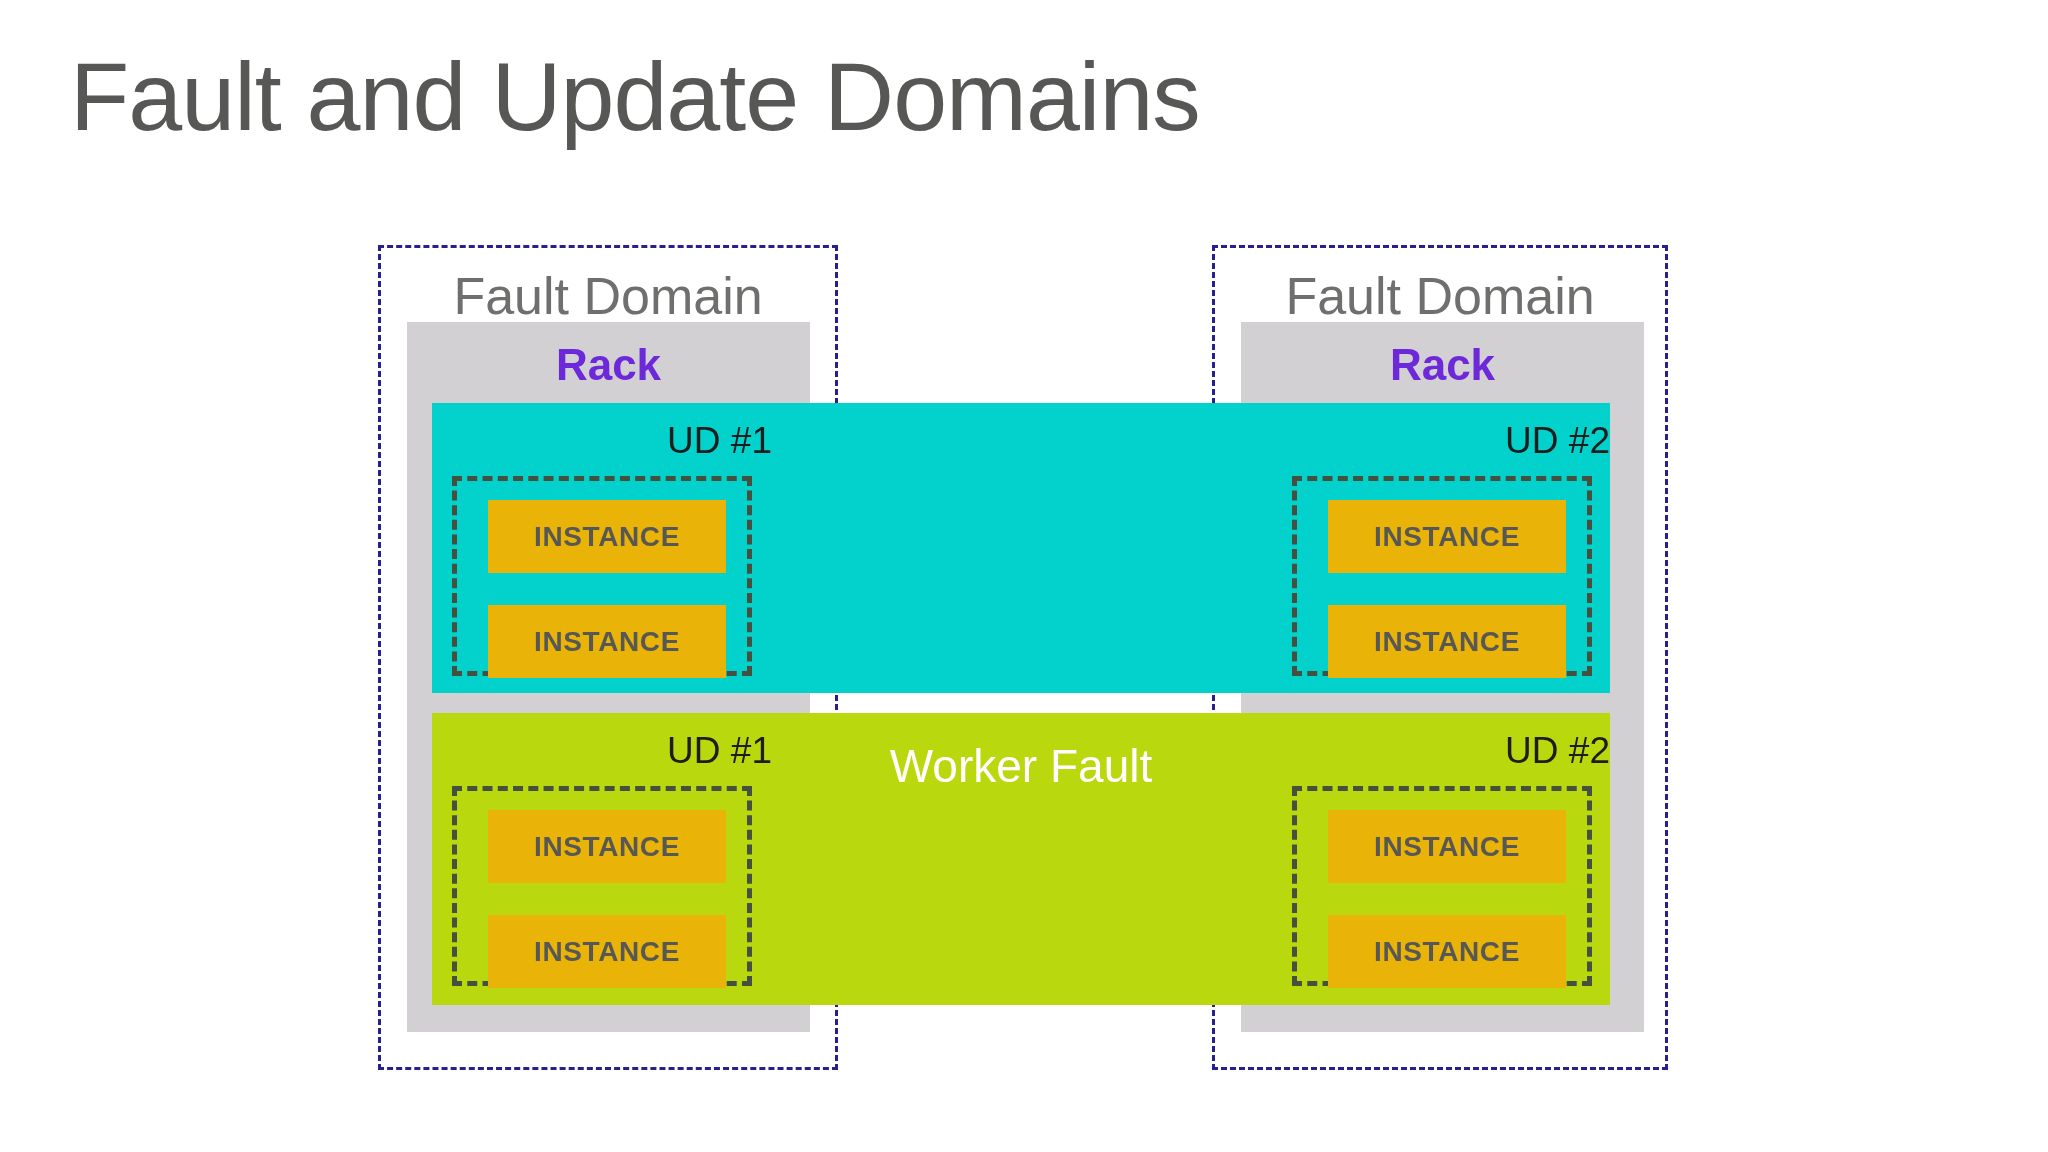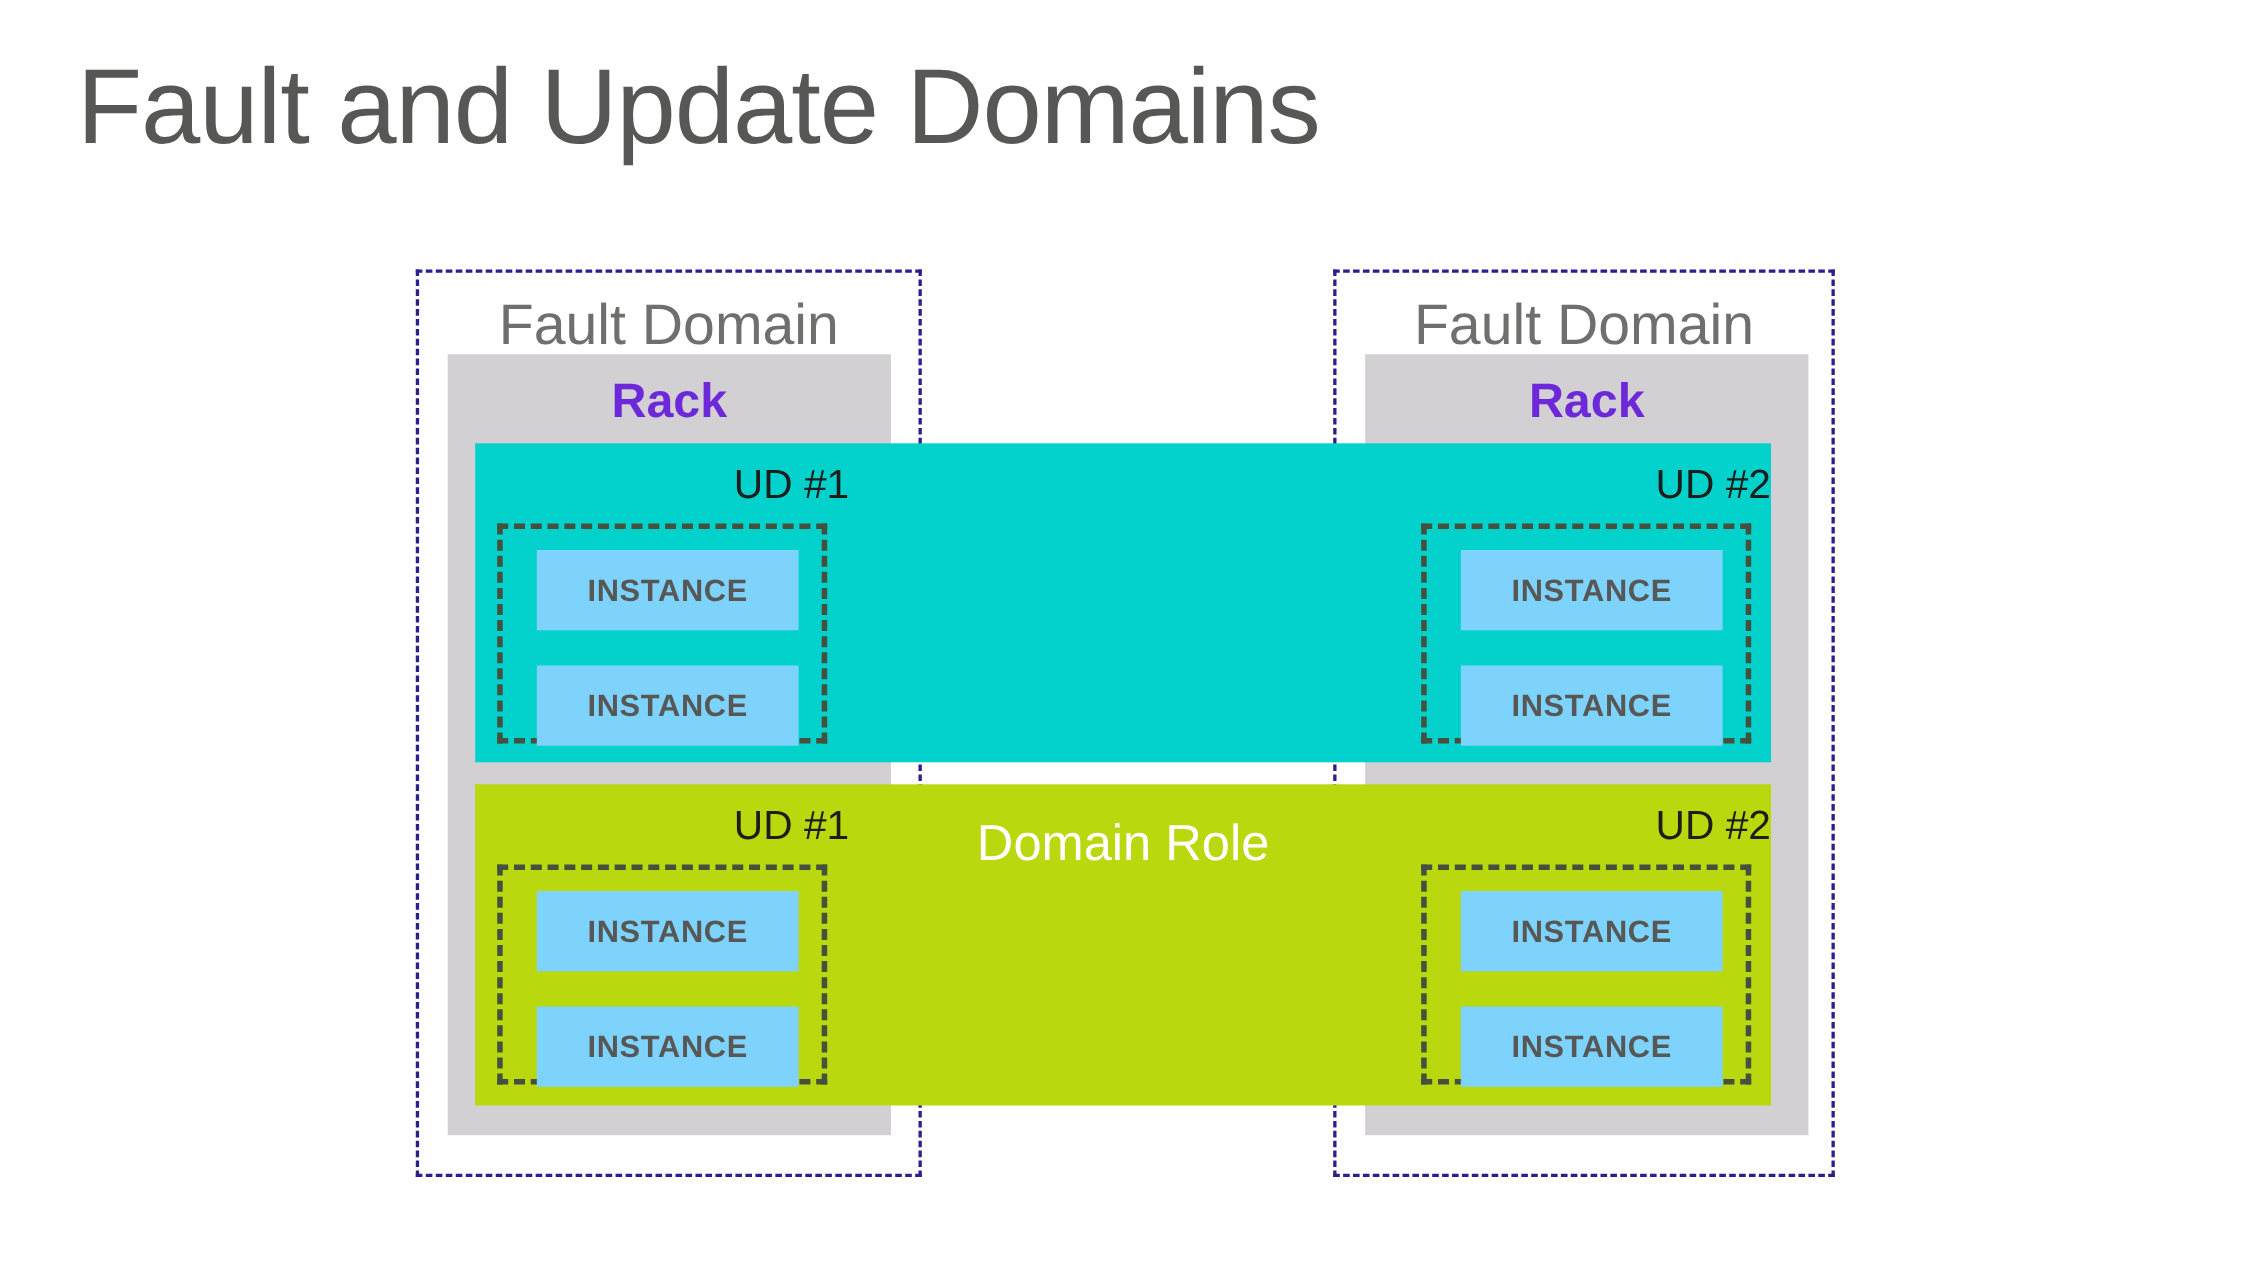--- a/index.html
+++ b/index.html
@@ -142,21 +142,21 @@
     border: 5px dashed #45503f;
     box-sizing: border-box;
   }
   .ud-group.right .ud-dashed { left: 22px; }
 
   .instance {
     position: absolute;
     left: 31px;
     width: 238px;
     height: 73px;
-    background: #7dd3fc;
+    background: #eab308;
     display: flex;
     align-items: center;
     justify-content: center;
     font-size: 28px;
     font-weight: bold;
     color: #575756;
     letter-spacing: 0.6px;
   }
   .instance.slot-0 { top: 19px; }
   .instance.slot-1 { top: 124px; }
@@ -201,21 +201,21 @@
         <div class="ud-label">UD #2</div>
         <div class="ud-dashed">
           <div class="instance slot-0">INSTANCE</div>
           <div class="instance slot-1">INSTANCE</div>
         </div>
       </div>
     </div>
 
     <div class="role-band" id="band-worker">
 
-      <div class="role-title">Domain Role</div>
+      <div class="role-title">Worker Fault</div>
 
       <div class="ud-group left">
         <div class="ud-label">UD #1</div>
         <div class="ud-dashed">
           <div class="instance slot-0">INSTANCE</div>
           <div class="instance slot-1">INSTANCE</div>
         </div>
       </div>
 
       <div class="ud-group right">

